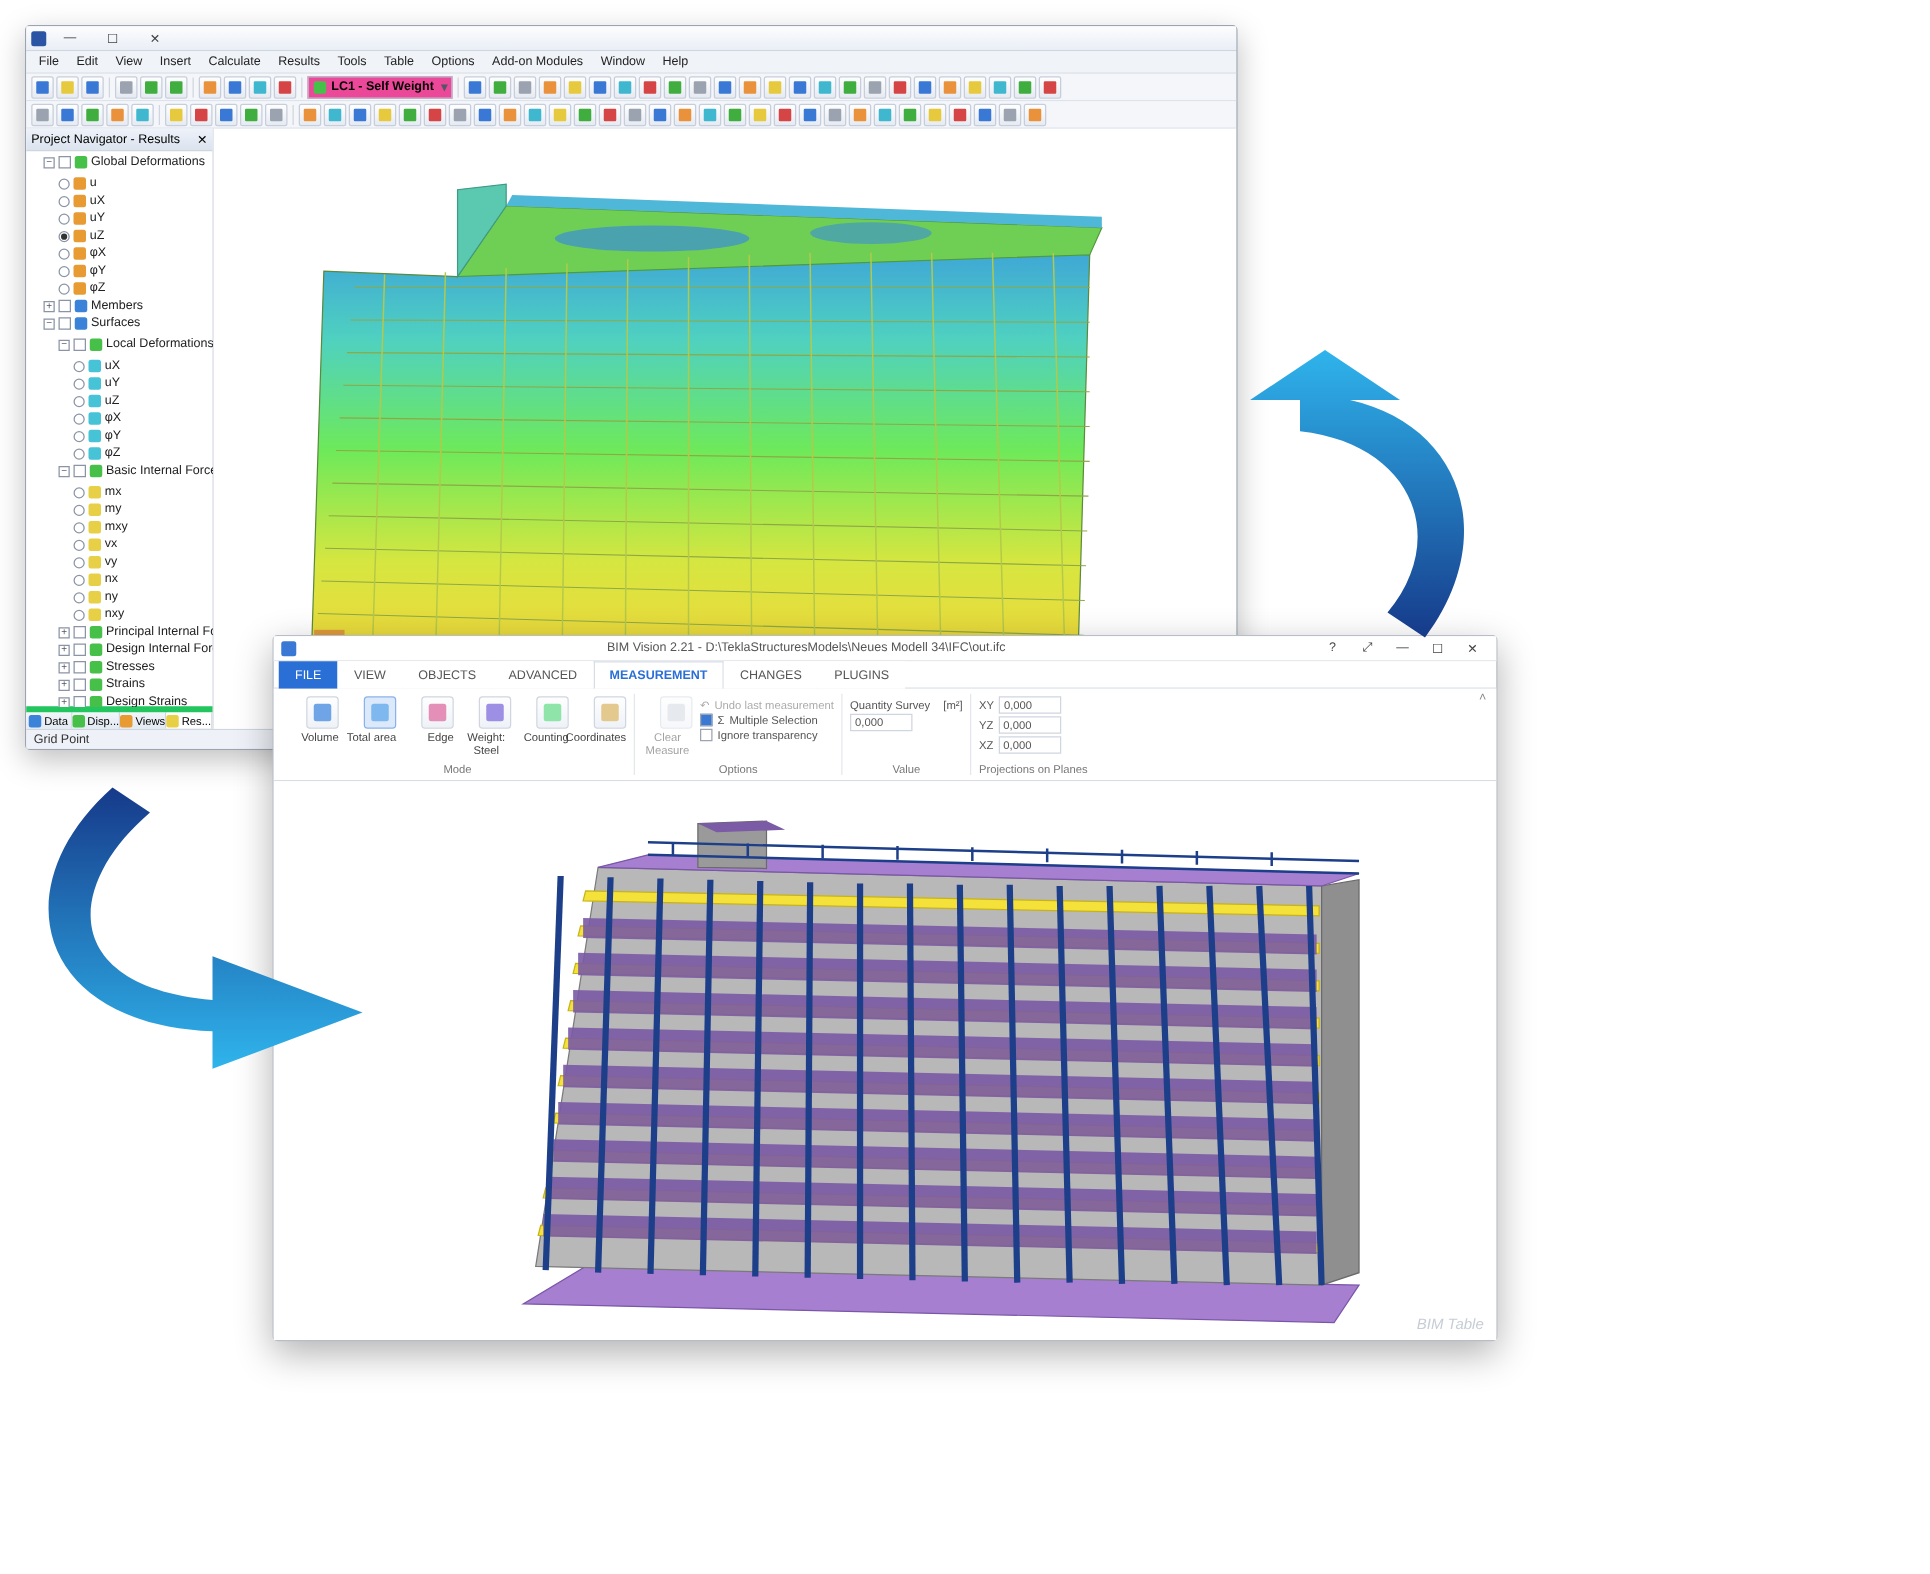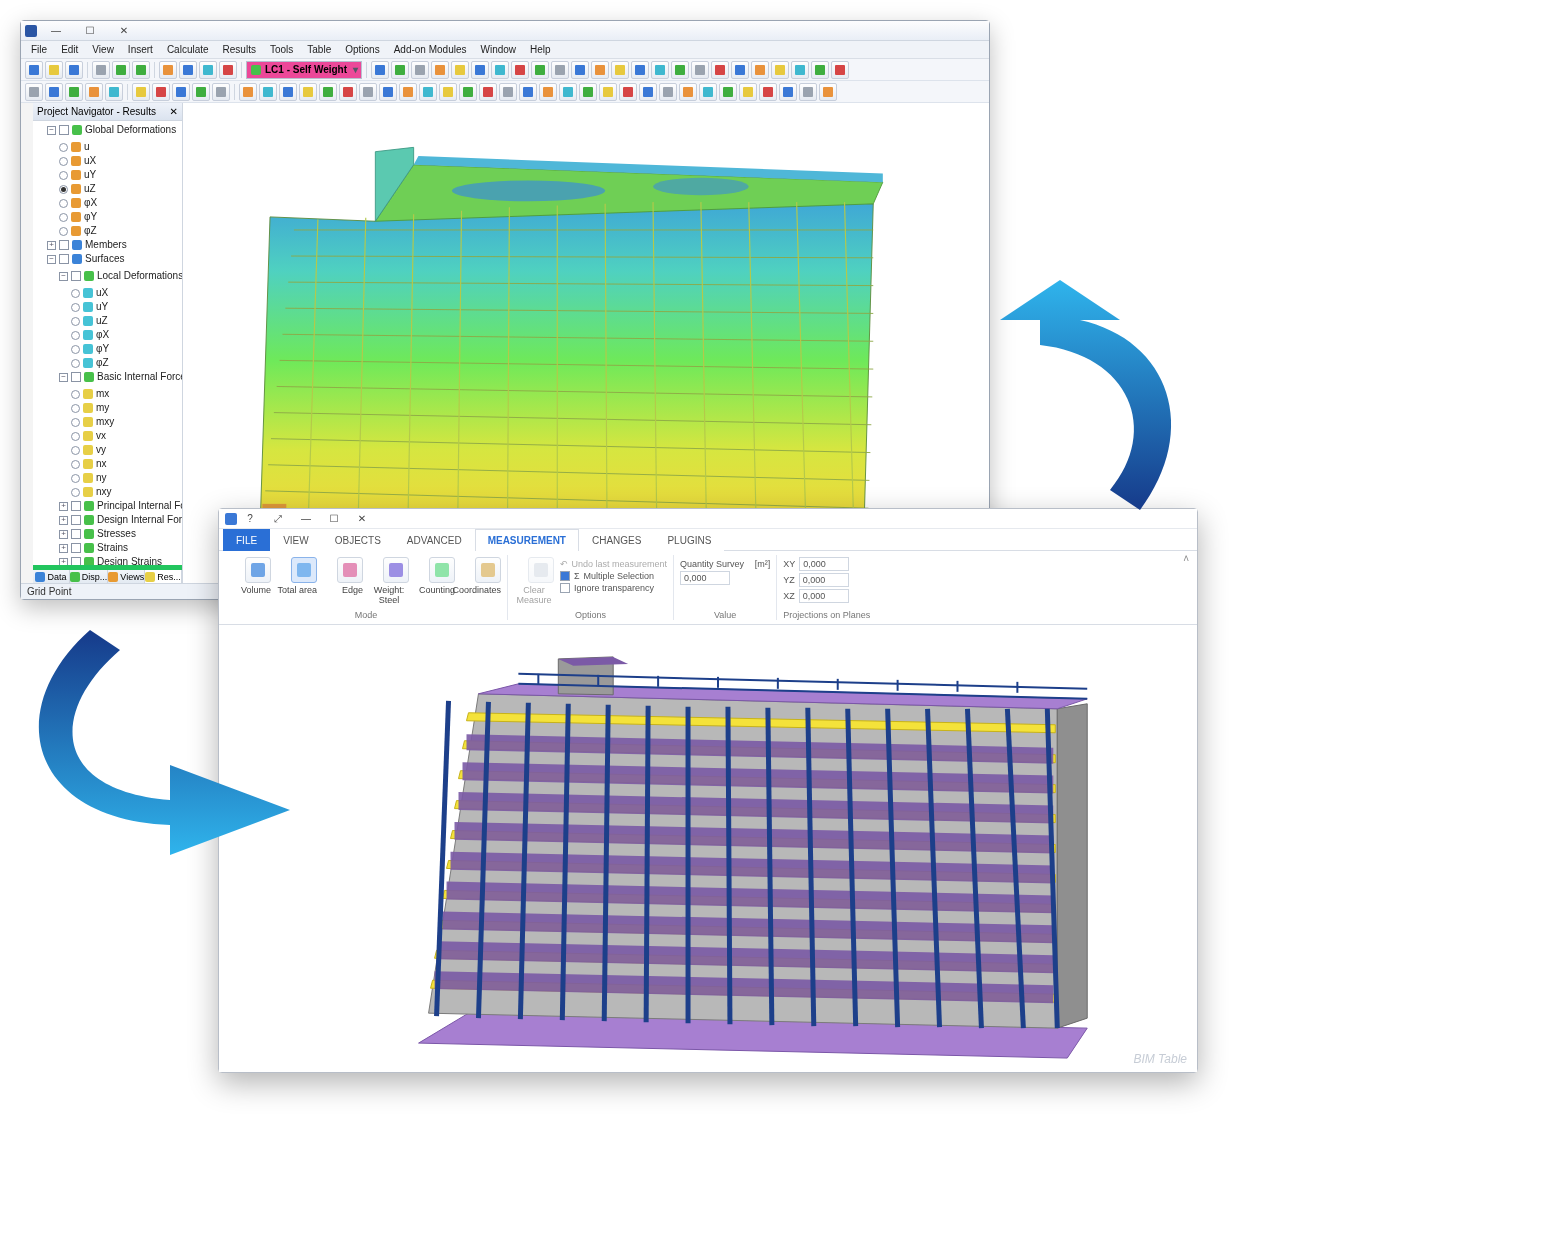--- a/index.html
+++ b/index.html
@@ -33,21 +33,21 @@
   .tbtn.green::after{background:#3fae3f;}
   .tbtn.red::after{background:#d64545;}
   .tbtn.orange::after{background:#e9923b;}
   .tbtn.yellow::after{background:#e7c93e;}
   .tbtn.grey::after{background:#9aa3af;}
   .tbtn.cyan::after{background:#3fb8cf;}
   .tsep{ width:1px; height:16px; background:#cfd6e0; flex:none; margin:0 2px;}
   .lc-combo{ height:18px; background:#ec4899; border:1px solid #b8c1d0; padding:0 14px 0 4px;
     display:flex; align-items:center; gap:4px; position:relative; font-size:10px;font-weight:bold;}
   .lc-combo::after{content:"▾"; position:absolute; right:3px; color:#556;}
-  .rfem-body{ flex:1; display:flex; min-height:0;margin-left:12px;}
+  .rfem-body{ flex:1; display:flex; min-height:0;}
   .navigator{ width:150px; background:#fff; border-right:1px solid #cfd6e0;
     display:flex; flex-direction:column; font-size:10px;}
   .nav-header{ height:18px; background:linear-gradient(#eef2f9,#dbe3ef);
     border-bottom:1px solid #cfd6e0; display:flex; align-items:center; padding:0 4px;
     justify-content:space-between;}
   .nav-tree{ flex:1; overflow:auto; padding:2px 0 2px 2px; line-height:14px; color:#222;}
   .nav-tree ul{ list-style:none; padding-left:12px;}
   .nav-tree li{ white-space:nowrap; display:flex; align-items:center; gap:3px;}
   .nav-tree li > ul{ width:100%;}
   .node-row{display:flex; align-items:center; gap:3px;}
@@ -527,20 +527,21 @@
     </div>
   </div>
   <div class="statusbar">
     <span>Grid Point</span>
   </div>
 </div>
 
 <div class="bim-window">
   <div class="bim-titlebar">
     <div style="width:12px;height:12px;background:#3a78d6;border-radius:2px"></div>
+    <div class="title">BIM Vision 2.21 - D:\TeklaStructuresModels\Neues Modell 34\IFC\out.ifc</div>
     <div class="bim-winbtns">
       <div class="winbtn">?</div>
       <div class="winbtn">⤢</div>
       <div class="winbtn">—</div>
       <div class="winbtn">☐</div>
       <div class="winbtn">✕</div>
     </div>
   </div>
   <div class="bim-ribbon-tabs">
     <div class="rtab file">FILE</div>

